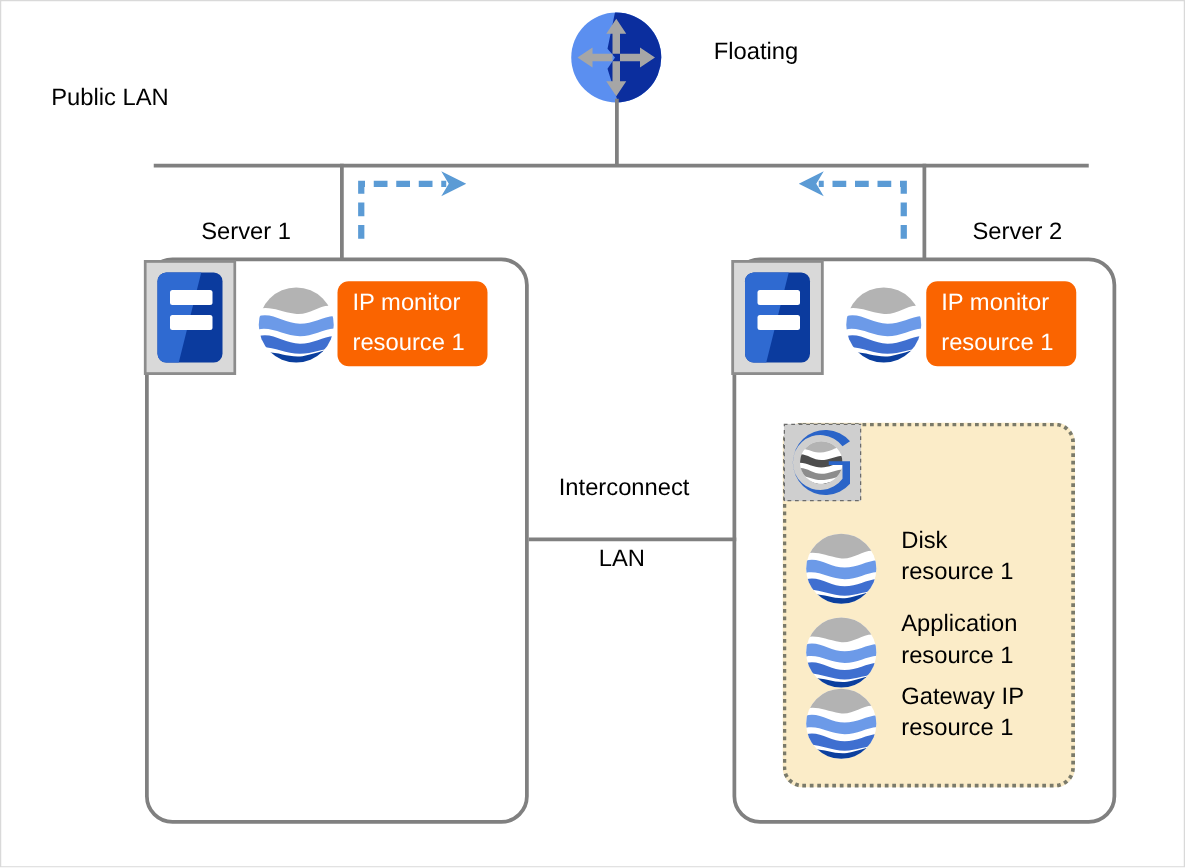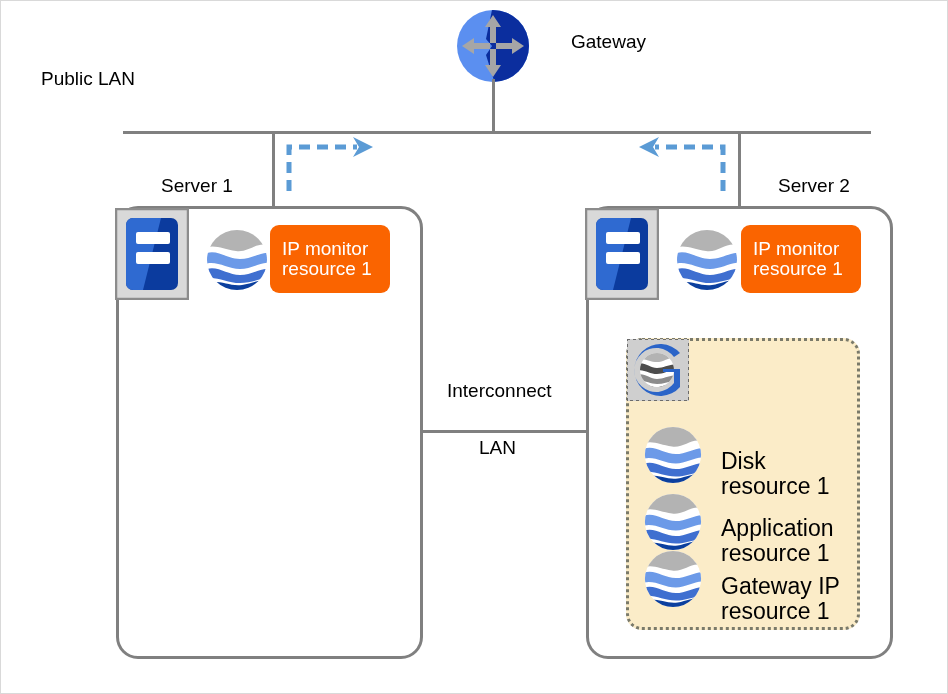--- a/index.html
+++ b/index.html
@@ -6,23 +6,23 @@
   body{font-family:"Liberation Sans","DejaVu Sans",sans-serif;}
   #stage{position:relative;width:948px;height:694px;background:#ffffff;
          border:1px solid #d9d9d9;box-sizing:border-box;overflow:hidden;}
   .abs{position:absolute;}
   .lbl{color:#000000;font-size:19px;line-height:24px;white-space:pre;}
   .line-h{position:absolute;background:#808080;height:3px;}
   .line-v{position:absolute;background:#808080;width:3px;}
   .serverbox{position:absolute;border:3px solid #808080;border-radius:22px;background:#ffffff;box-sizing:border-box;}
   .grpbox{position:absolute;border:3px dotted #7a7a6a;border-radius:16px;background:#fbecc8;box-sizing:border-box;}
   .orangebox{position:absolute;background:#fa6400;border-radius:9px;color:#ffffff;
-             font-size:19px;line-height:20px;display:flex;flex-direction:column;
+             font-size:19px;line-height:32px;display:flex;flex-direction:column;
              justify-content:center;padding:6px 12px;box-sizing:border-box;white-space:pre;}
-  .res-label{position:absolute;color:#000000;font-size:23px;line-height:25px;white-space:pre;margin-top:29px;}
+  .res-label{position:absolute;color:#000000;font-size:19px;line-height:25px;white-space:pre;}
   .svgico{position:absolute;display:block;}
 </style>
 </head>
 <body>
 
 <div id="stage">
 
   <svg class="svgico" style="left:455px;top:8px;width:74px;height:74px;" viewBox="0 0 74 74">
     <defs>
       <clipPath id="gwclip">
@@ -37,21 +37,21 @@
 
       <path d="M37 6 L45 18 L40 18 L40 34 L34 34 L34 18 L29 18 Z"></path>
 
       <path d="M37 68 L29 56 L34 56 L34 40 L40 40 L40 56 L45 56 Z"></path>
 
       <path d="M6 37 L18 29 L18 34 L34 34 L34 40 L18 40 L18 45 Z"></path>
 
       <path d="M68 37 L56 45 L56 40 L40 40 L40 34 L56 34 L56 29 Z"></path>
     </g>
   </svg>
-  <div class="abs lbl" style="left:570px;top:29px;">Gateway</div>
+  <div class="abs lbl" style="left:570px;top:29px;">Floating</div>
 
   <div class="line-v" style="left:491px;top:78px;height:53px;"></div>
 
   <div class="abs lbl" style="left:40px;top:66px;">Public LAN</div>
 
   <div class="line-h" style="left:122px;top:130px;width:748px;"></div>
 
   <div class="line-v" style="left:271px;top:130px;height:78px;"></div>
   <div class="line-v" style="left:737px;top:130px;height:78px;"></div>
 

